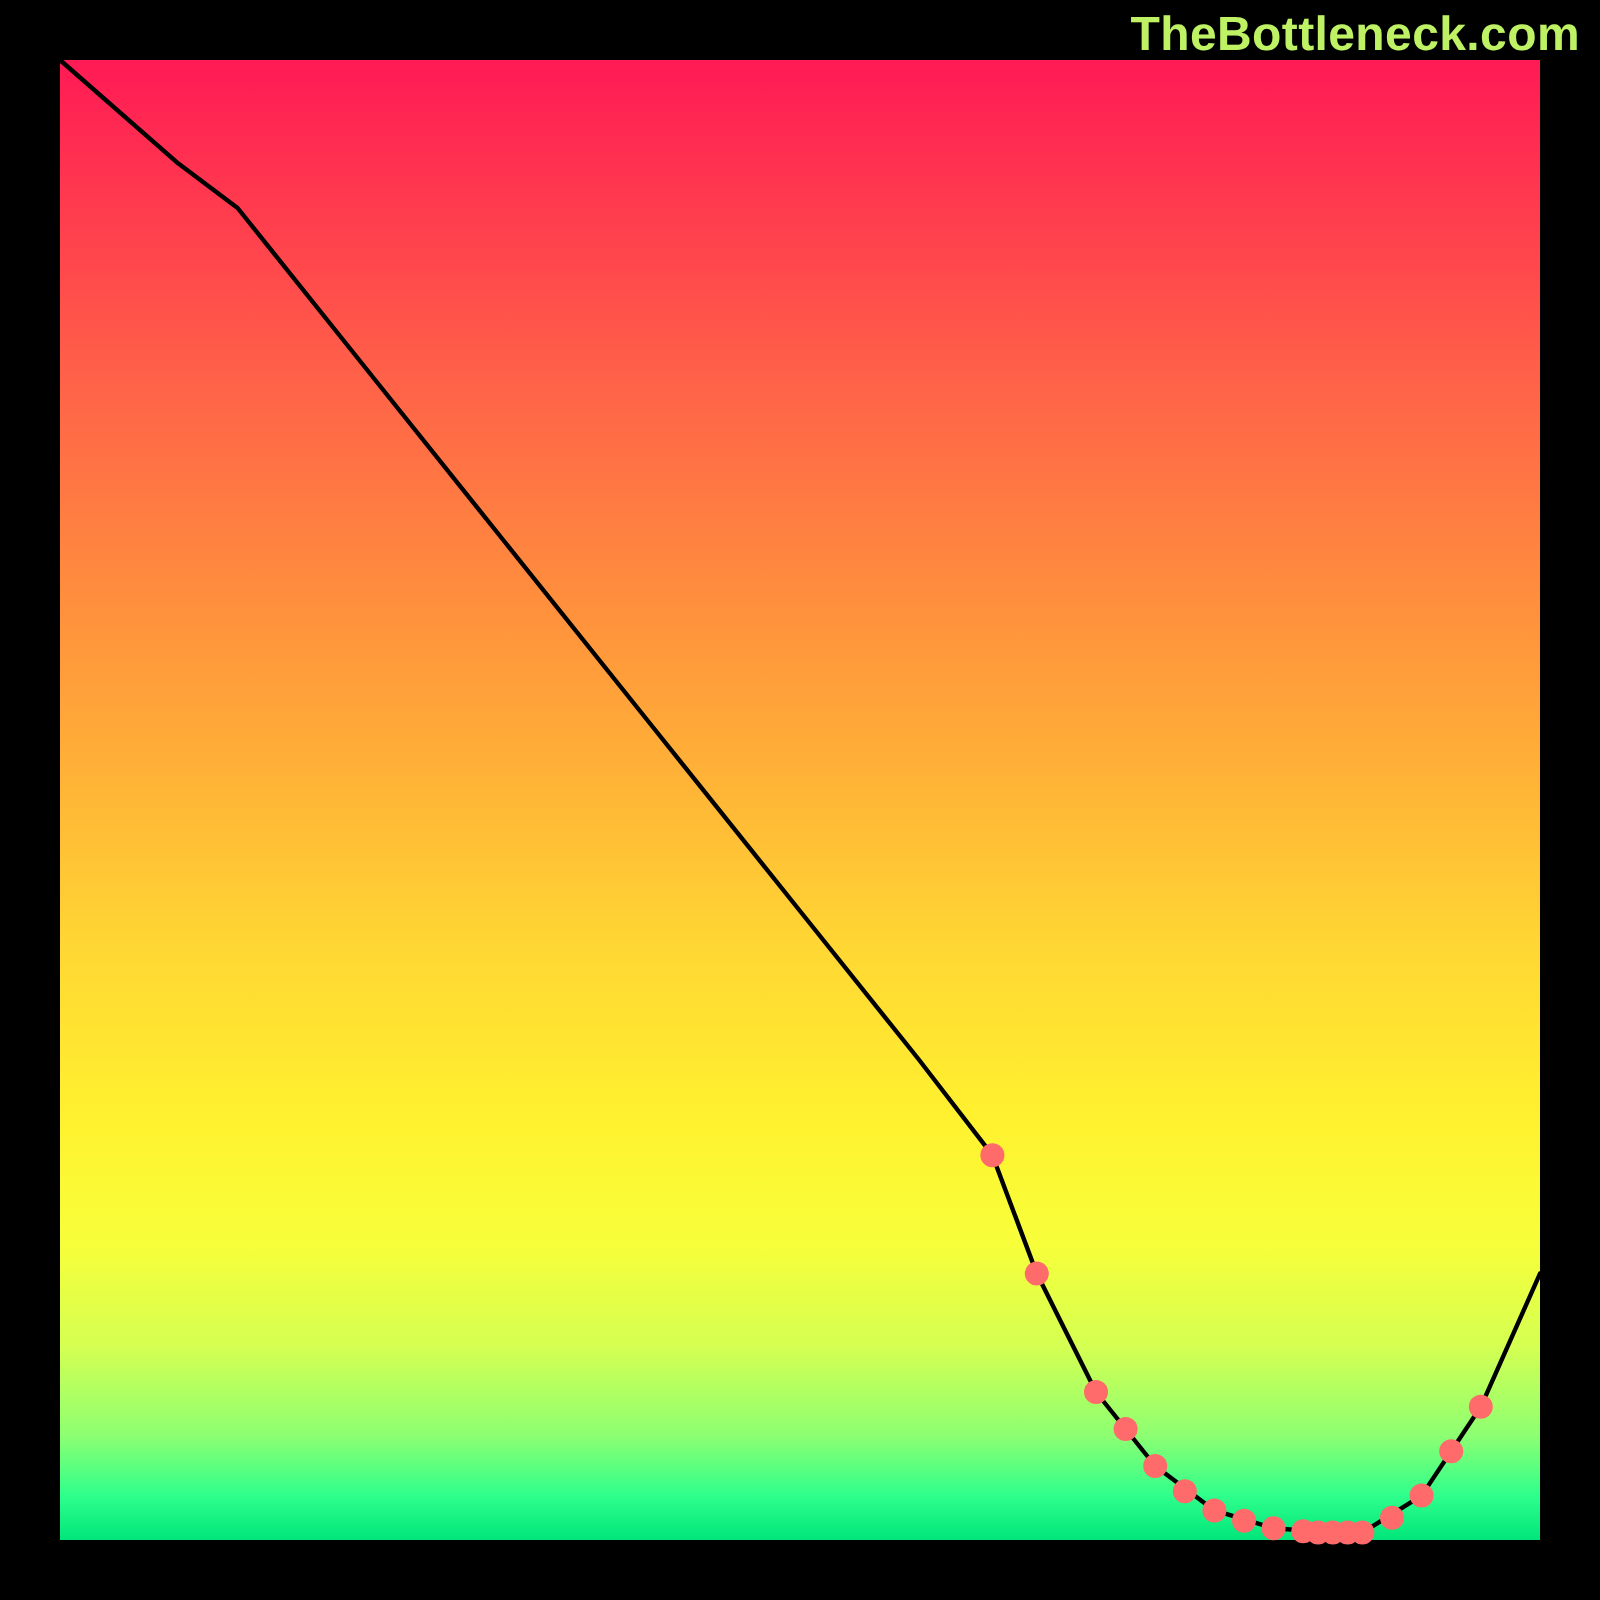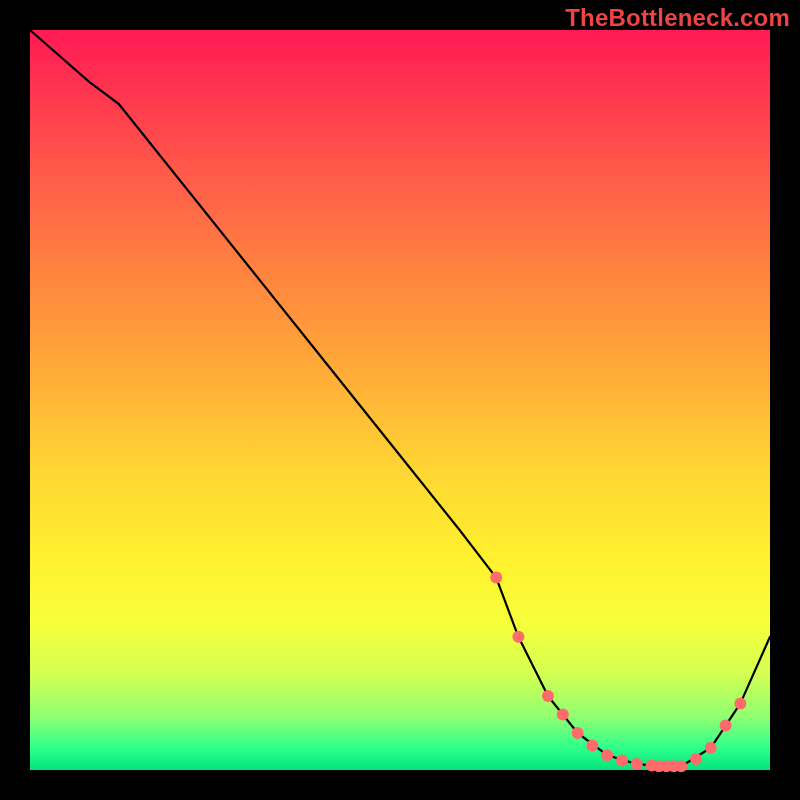--- a/index.html
+++ b/index.html
@@ -14,21 +14,21 @@
   .frame {
     position: relative;
     width: 800px;
     height: 800px;
     background: #000;
   }
   .watermark {
     position: absolute;
     top: 4px;
     right: 10px;
-    color: #ef4444;
+    color: #bef264;
     font-size: 24px;
     font-weight: 600;
     letter-spacing: 0.2px;
     user-select: none;
   }
   
   .plot {
     position: absolute;
     left: 30px;
     top: 30px;

